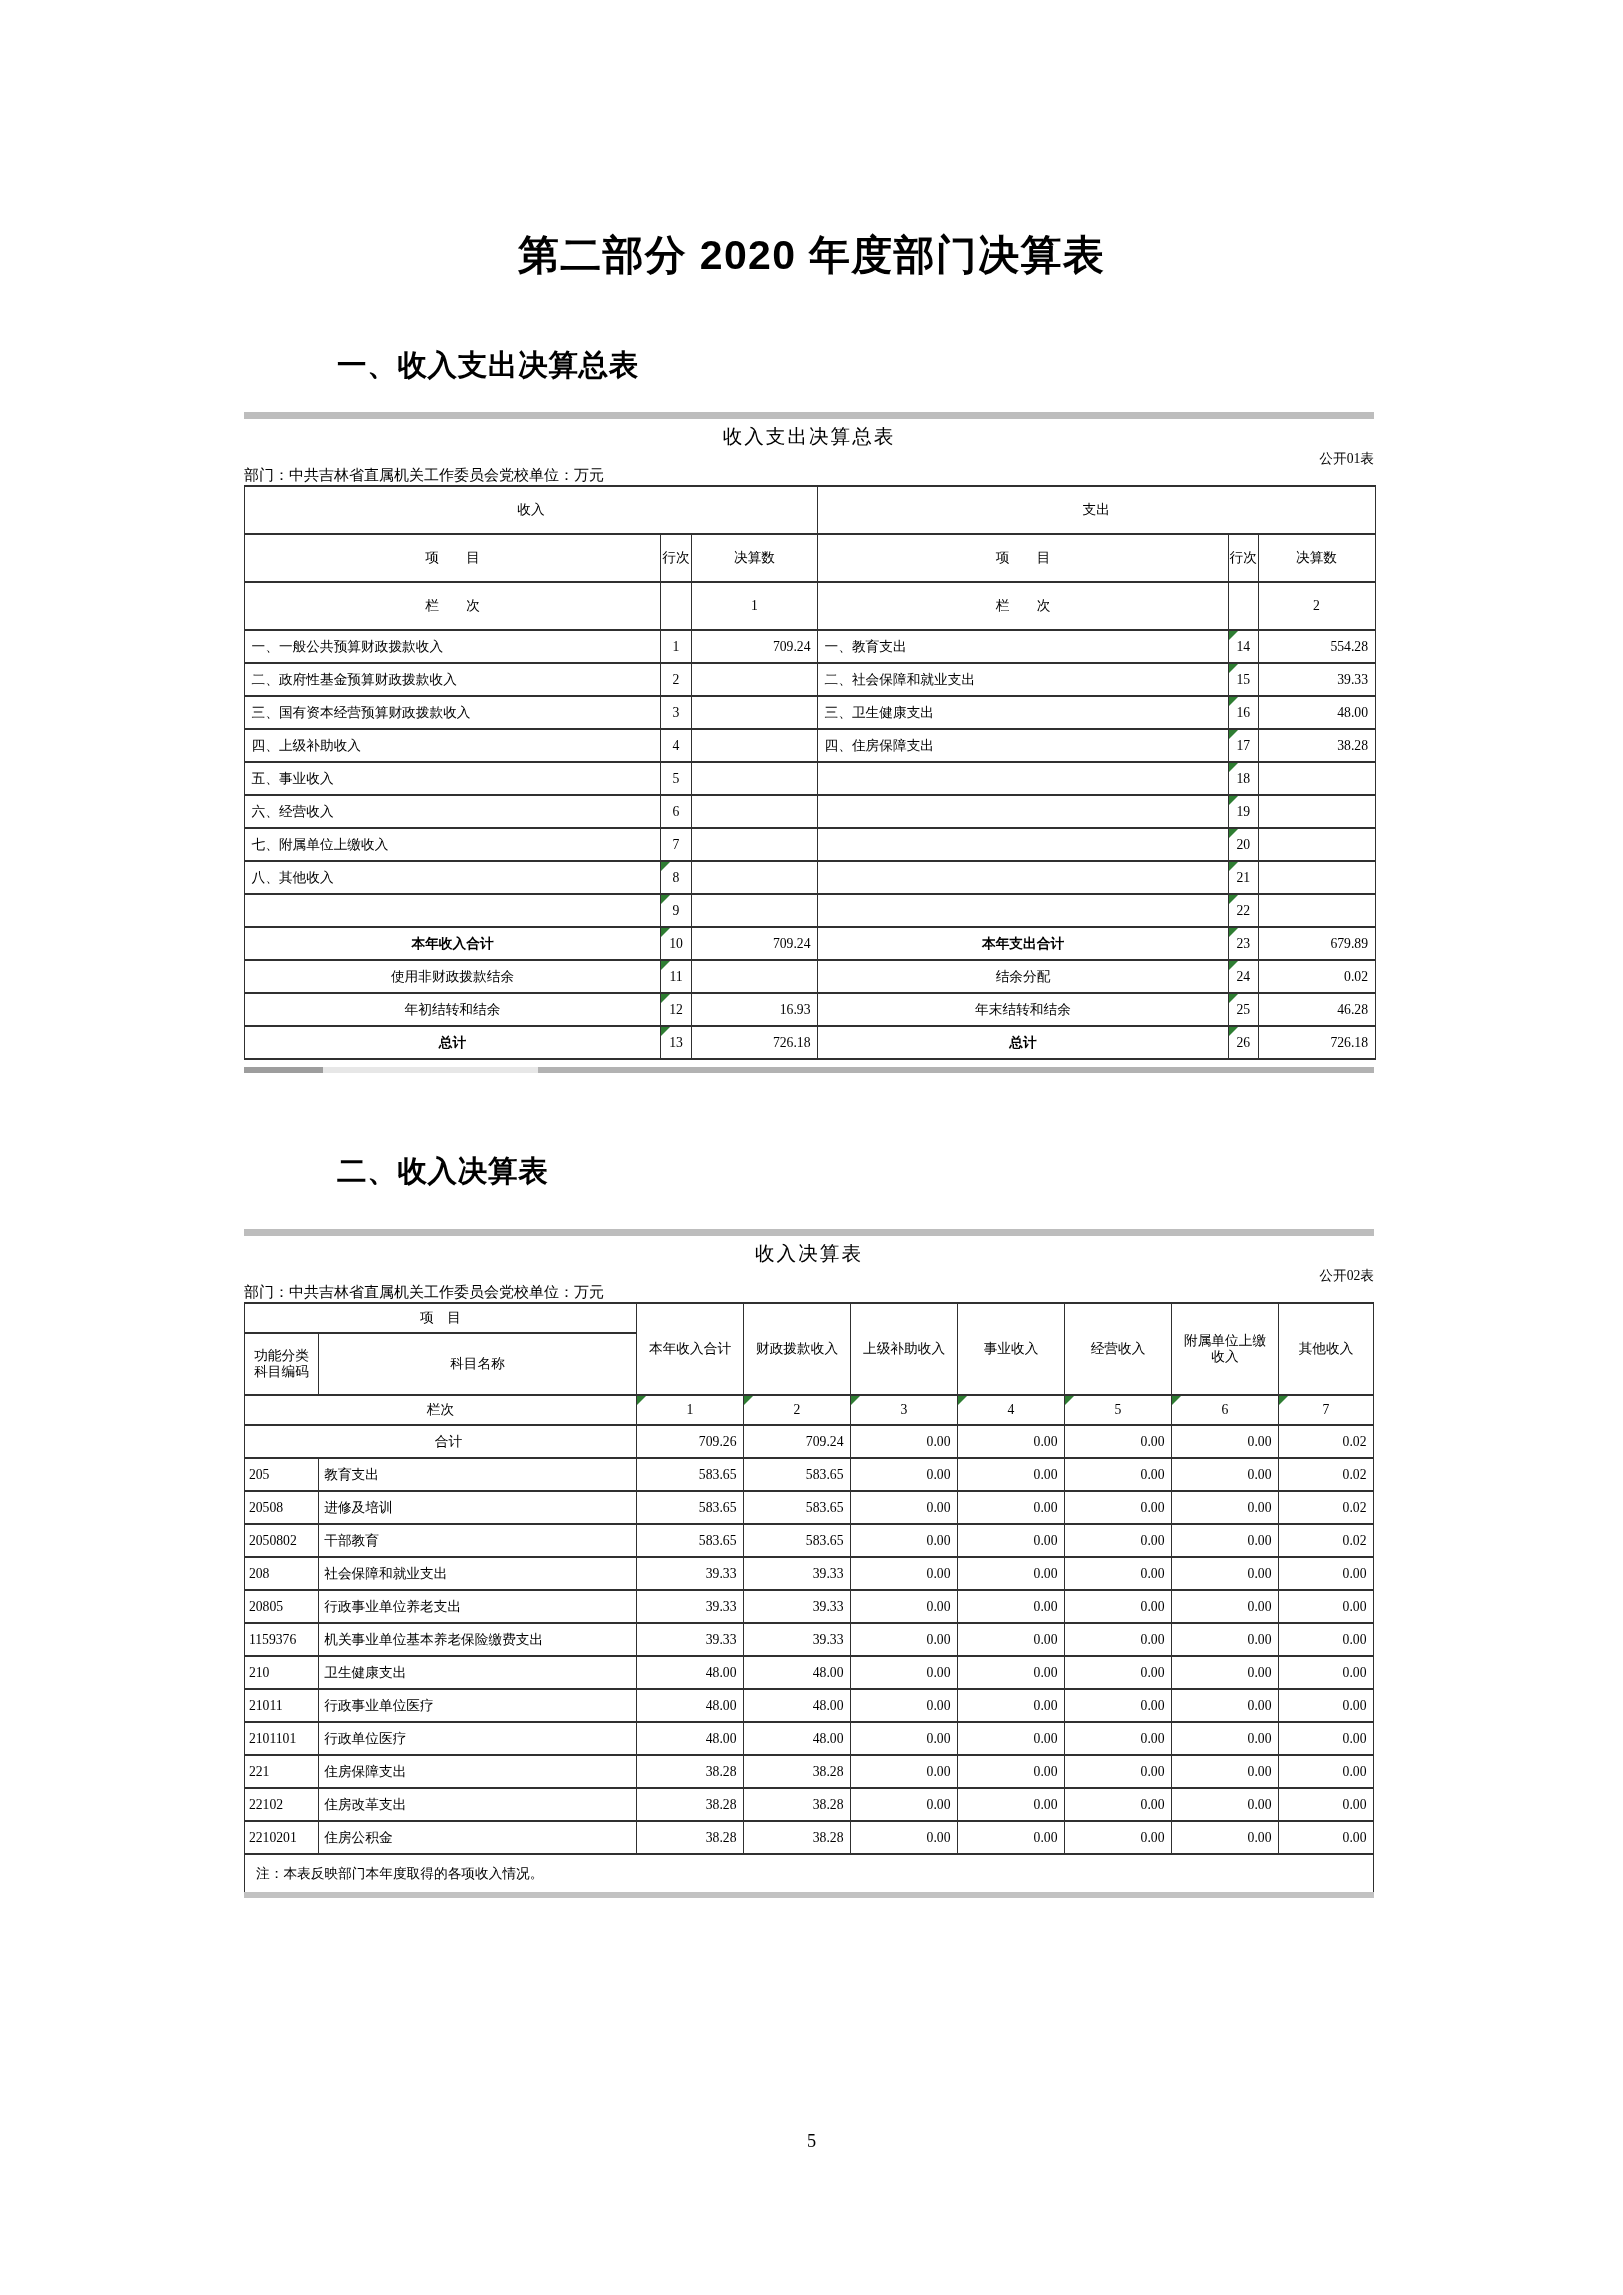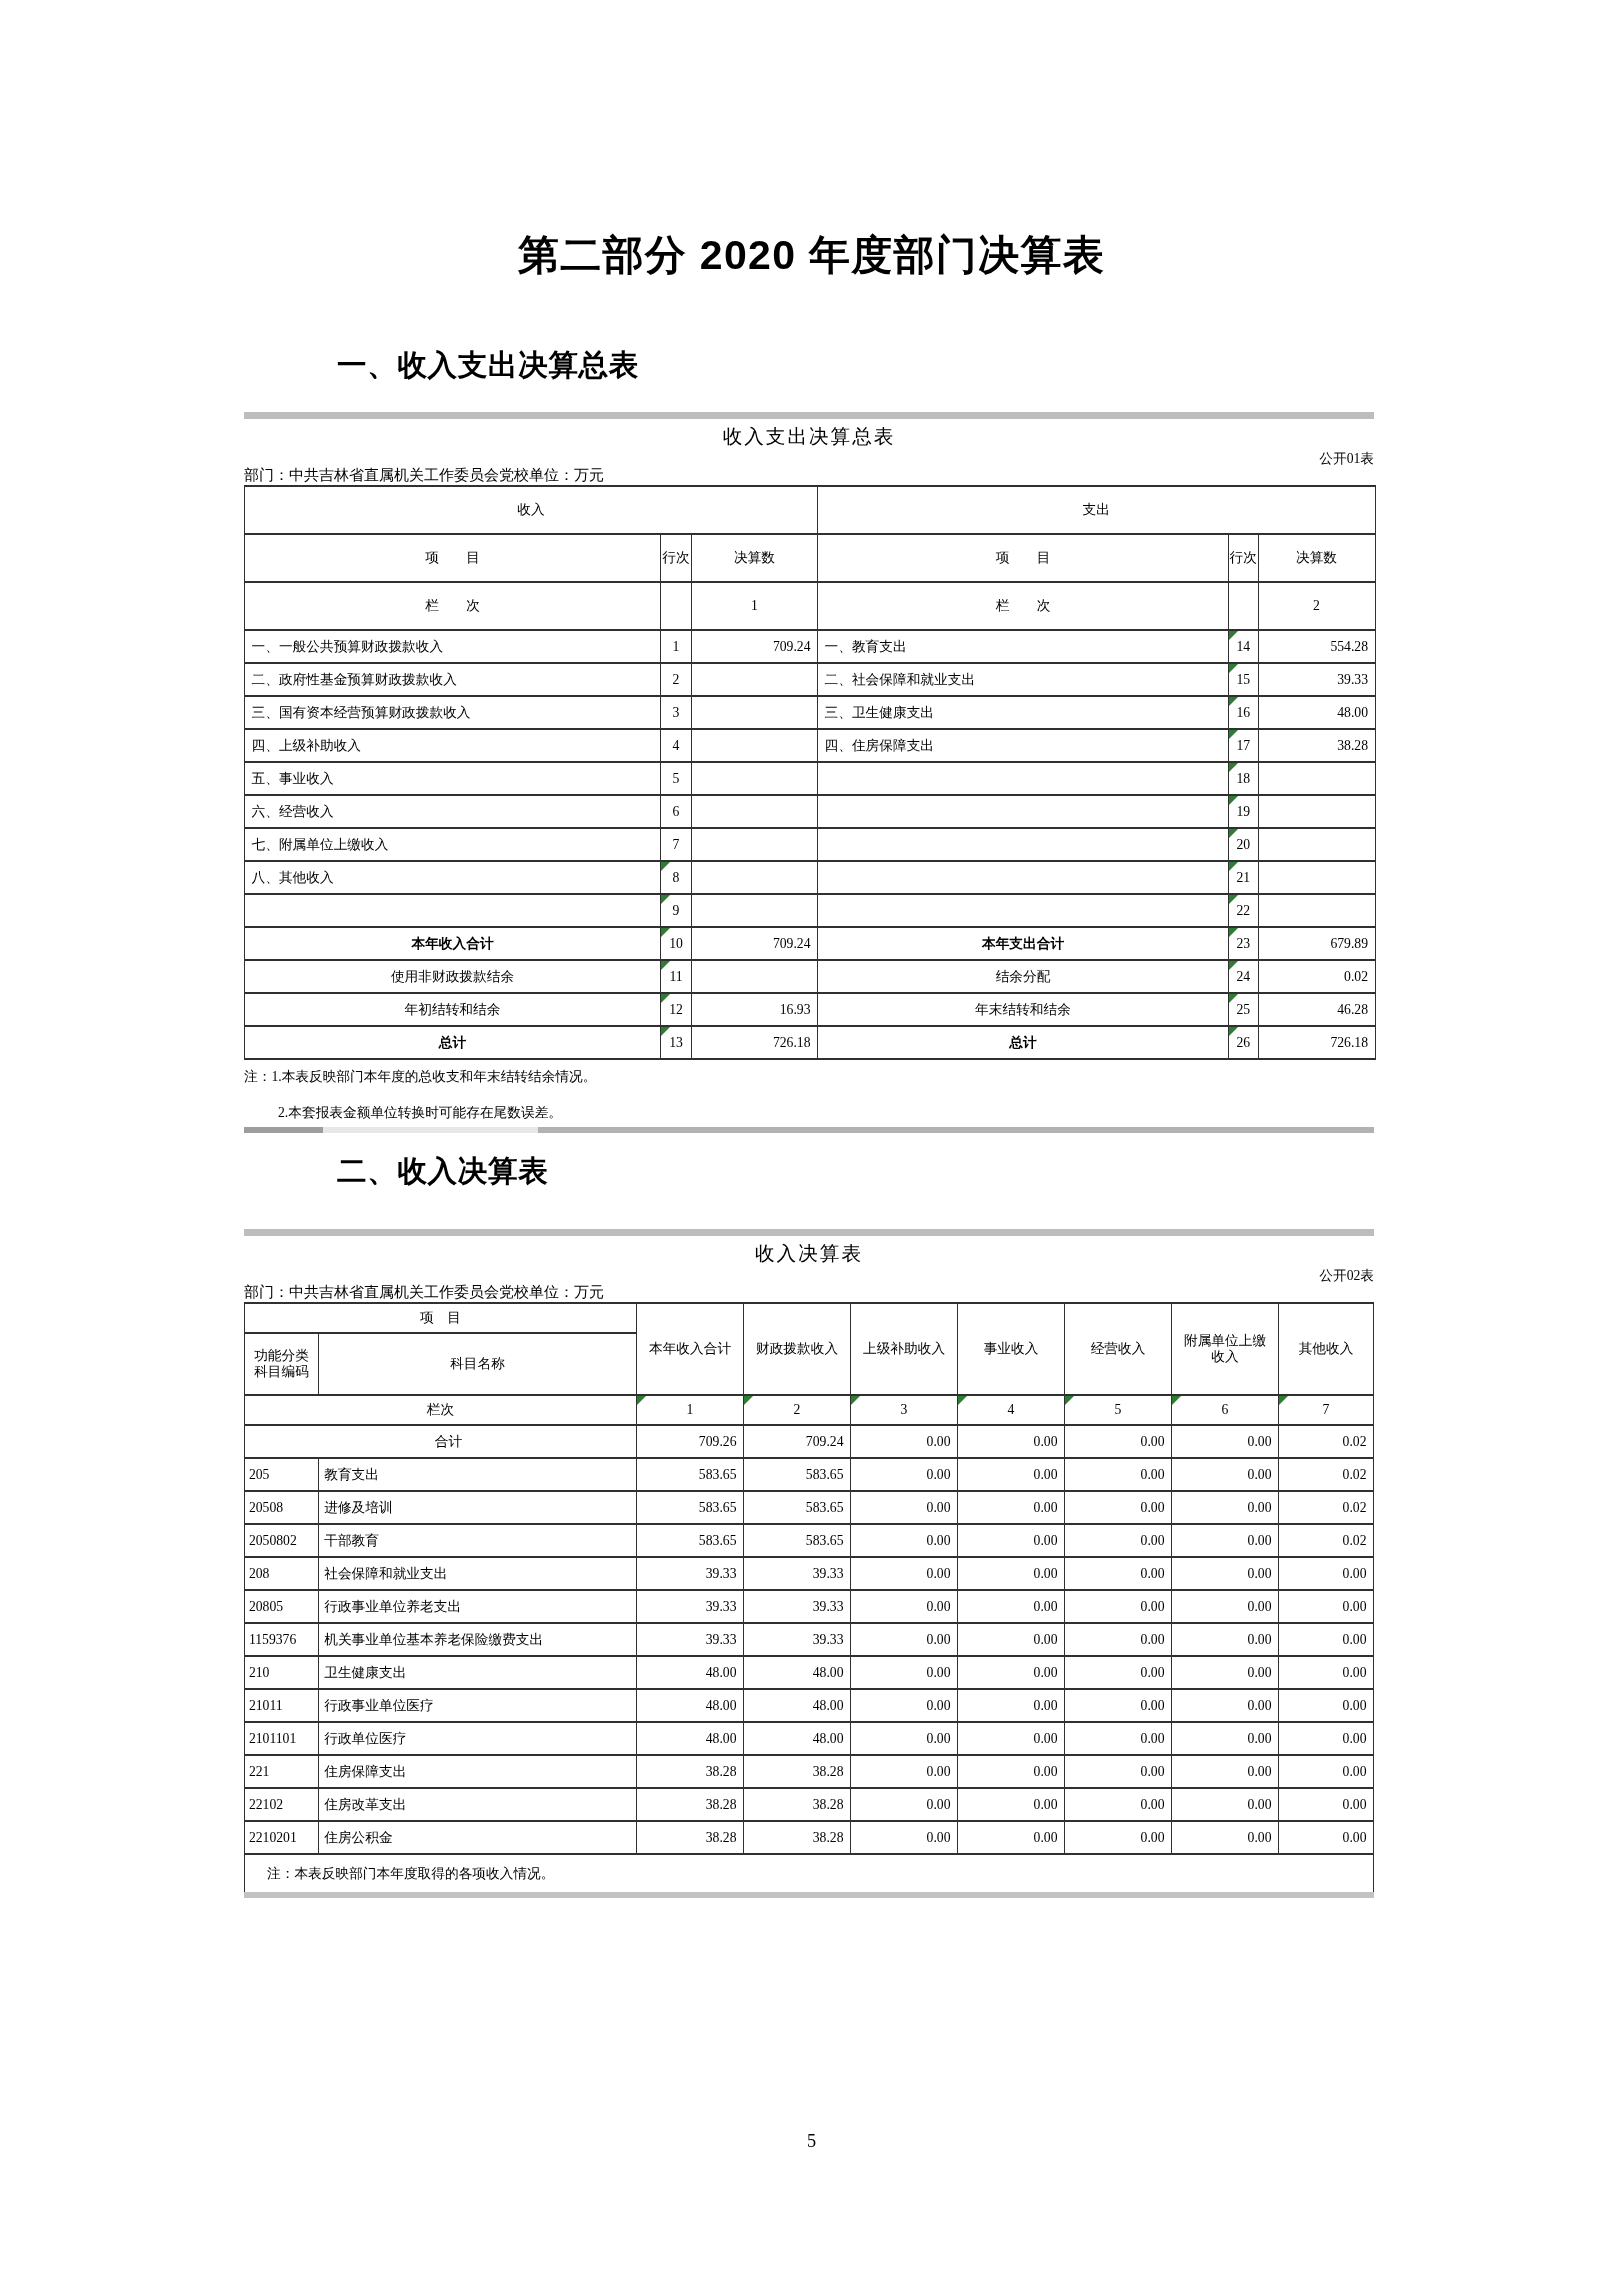--- a/index.html
+++ b/index.html
@@ -38,21 +38,21 @@
   #t2 tr.noterow{height:38px;}
   .center{text-align:center;}
   .left{text-align:left;padding-left:6.5px;}
   .b{font-weight:bold;}
   .val{text-align:right;padding-right:6.5px;}
   .rowno{text-align:center;}
   .code{text-align:left;padding-left:3.9px;}
   .name{text-align:left;padding-left:5.2px;}
   .name.center{text-align:center;padding-left:16px;}
   .hcell{text-align:center;padding:0 7.9px;}
-  .notecell{text-align:left;padding-left:22px;border-bottom:none;}
+  .notecell{text-align:left;padding-left:11px;border-bottom:none;}
   .green::before{content:"";position:absolute;top:0;left:0;width:0;height:0;
       border-top:9.2px solid #2e7d32;border-right:9.2px solid transparent;}
 
   .notes{font-size:13.7px;line-height:17px;}
   .note1{margin-top:7.9px;}
   .note2{margin-top:18.3px;padding-left:34px;}
 
   #page-number{position:absolute;top:2131px;left:0;width:100%;text-align:center;font-size:18.3px;}
 </style>
 </head>
@@ -203,24 +203,20 @@
           <tr class="d">
             <td class="item center b">总计</td>
             <td class="rowno green">13</td>
             <td class="val">726.18</td>
             <td class="item center b">总计</td>
             <td class="rowno green">26</td>
             <td class="val">726.18</td>
           </tr>
         </tbody>
     </table>
-    <div class="notes">
-      <div class="note1">注：1.本表反映部门本年度的总收支和年末结转结余情况。</div>
-      <div class="note2">2.本套报表金额单位转换时可能存在尾数误差。</div>
-    </div>
     <div class="strip-bottom"></div>
   </div>
 
   <div id="heading2" class="section-heading sans">二、收入决算表</div>
 
   <div class="sheet" id="sheet2">
     <div class="strip-top"></div>
     <div class="sheet-title">收入决算表</div>
     <div class="sheet-label">公开02表</div>
     <div class="meta">

